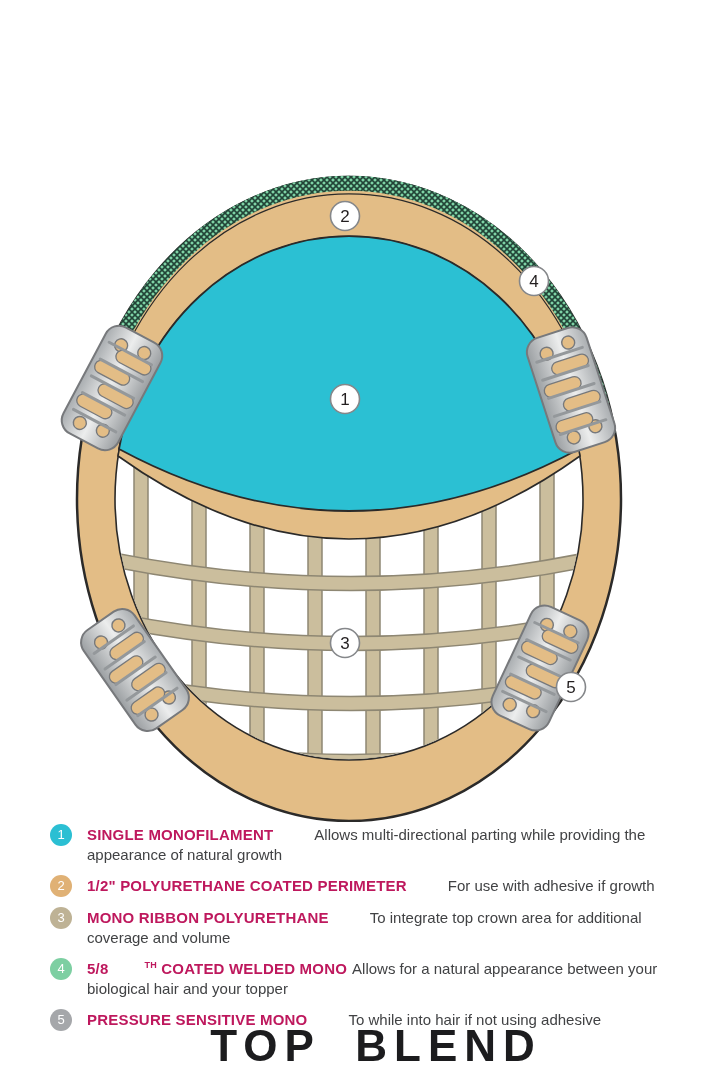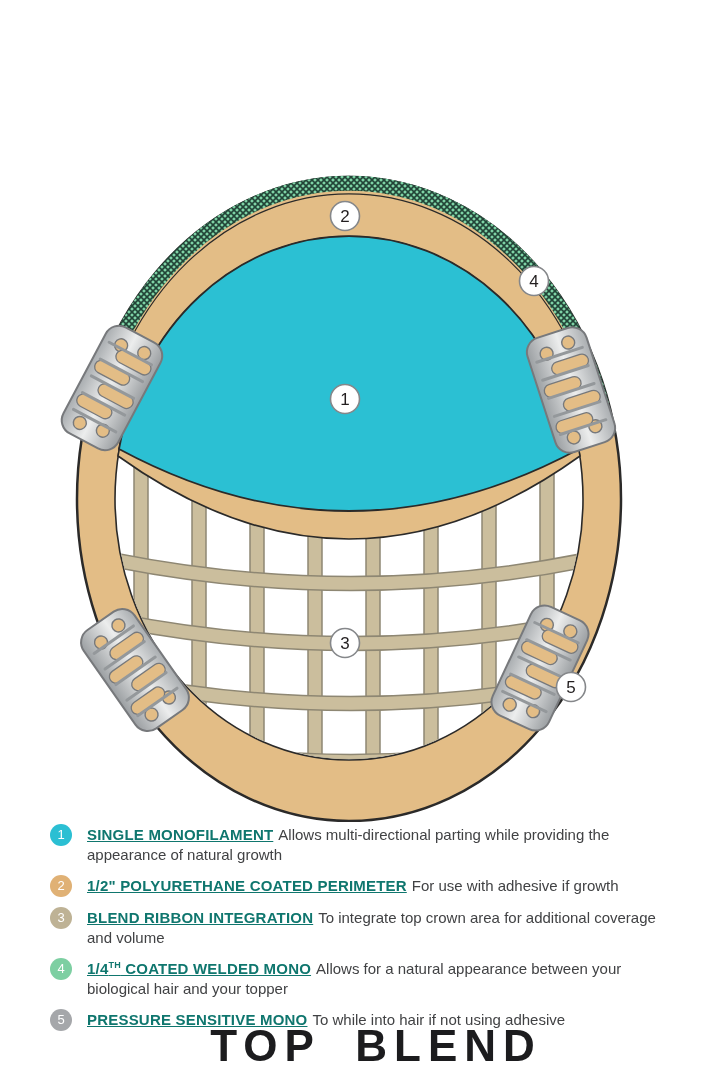--- a/index.html
+++ b/index.html
@@ -5,22 +5,22 @@
   html,body{margin:0;padding:0;background:#ffffff;}
   .page{position:relative;width:720px;height:1080px;background:#ffffff;overflow:hidden;
         font-family:"Liberation Sans", sans-serif;color:#231f20;}
   .diagram-wrap{position:absolute;left:0;top:0;width:720px;height:822px;}
   
   .legend{position:absolute;left:50px;top:824px;width:640px;}
   .lrow{display:flex;align-items:flex-start;margin-bottom:10px;}
   .badge{flex:0 0 22px;width:22px;height:22px;border-radius:50%;color:#ffffff;
          font-size:13px;line-height:22px;text-align:center;margin-right:15px;margin-top:0px;}
   .ltext{margin:1px 0 0 0;font-size:15px;line-height:20px;max-width:578px;color:#414244;}
-  .ltext b{color:#0f766e;letter-spacing:.2px;text-decoration:underline;}
-  .ltext sup{font-size:9px;vertical-align:super;line-height:0;}
+  .ltext b{color:#be185d;letter-spacing:.2px;}
+  .ltext sup{font-size:9px;vertical-align:super;line-height:0;margin-left:36px;}
   .ldesc{margin-left:5px;}
   
   .title{position:absolute;left:16px;top:1021px;width:720px;text-align:center;
          font-size:44px;font-weight:700;letter-spacing:7px;word-spacing:16px;color:#1c1c1e;}
 </style>
 </head>
 <body>
 
 <div class="page">
 
@@ -108,26 +108,26 @@
       <p class="ltext"><b><span>SINGLE MONOFILAMENT</span><sup></sup><span></span></b><span class="ldesc">Allows multi-directional parting while providing the appearance of natural growth</span></p>
     </div>
 
     <div class="lrow">
       <span class="badge" style="background-color: rgb(224, 177, 117);">2</span>
       <p class="ltext"><b><span>1/2" POLYURETHANE COATED PERIMETER</span><sup></sup><span></span></b><span class="ldesc">For use with adhesive if growth</span></p>
     </div>
 
     <div class="lrow">
       <span class="badge" style="background-color: rgb(190, 178, 149);">3</span>
-      <p class="ltext"><b><span>BLEND RIBBON INTEGRATION</span><sup></sup><span></span></b><span class="ldesc">To integrate top crown area for additional coverage and volume</span></p>
+      <p class="ltext"><b><span>MONO RIBBON POLYURETHANE</span><sup></sup><span></span></b><span class="ldesc">To integrate top crown area for additional coverage and volume</span></p>
     </div>
 
     <div class="lrow">
       <span class="badge" style="background-color: rgb(125, 207, 162);">4</span>
-      <p class="ltext"><b><span>1/4</span><sup>TH</sup><span> COATED WELDED MONO</span></b><span class="ldesc">Allows for a natural appearance between your biological hair and your topper</span></p>
+      <p class="ltext"><b><span>5/8</span><sup>TH</sup><span> COATED WELDED MONO</span></b><span class="ldesc">Allows for a natural appearance between your biological hair and your topper</span></p>
     </div>
 
     <div class="lrow">
       <span class="badge" style="background-color: rgb(165, 167, 170);">5</span>
       <p class="ltext"><b><span>PRESSURE SENSITIVE MONO</span><sup></sup><span></span></b><span class="ldesc">To while into hair if not using adhesive</span></p>
     </div>
 
   </div>
 
   <div class="title">TOP BLEND</div>

